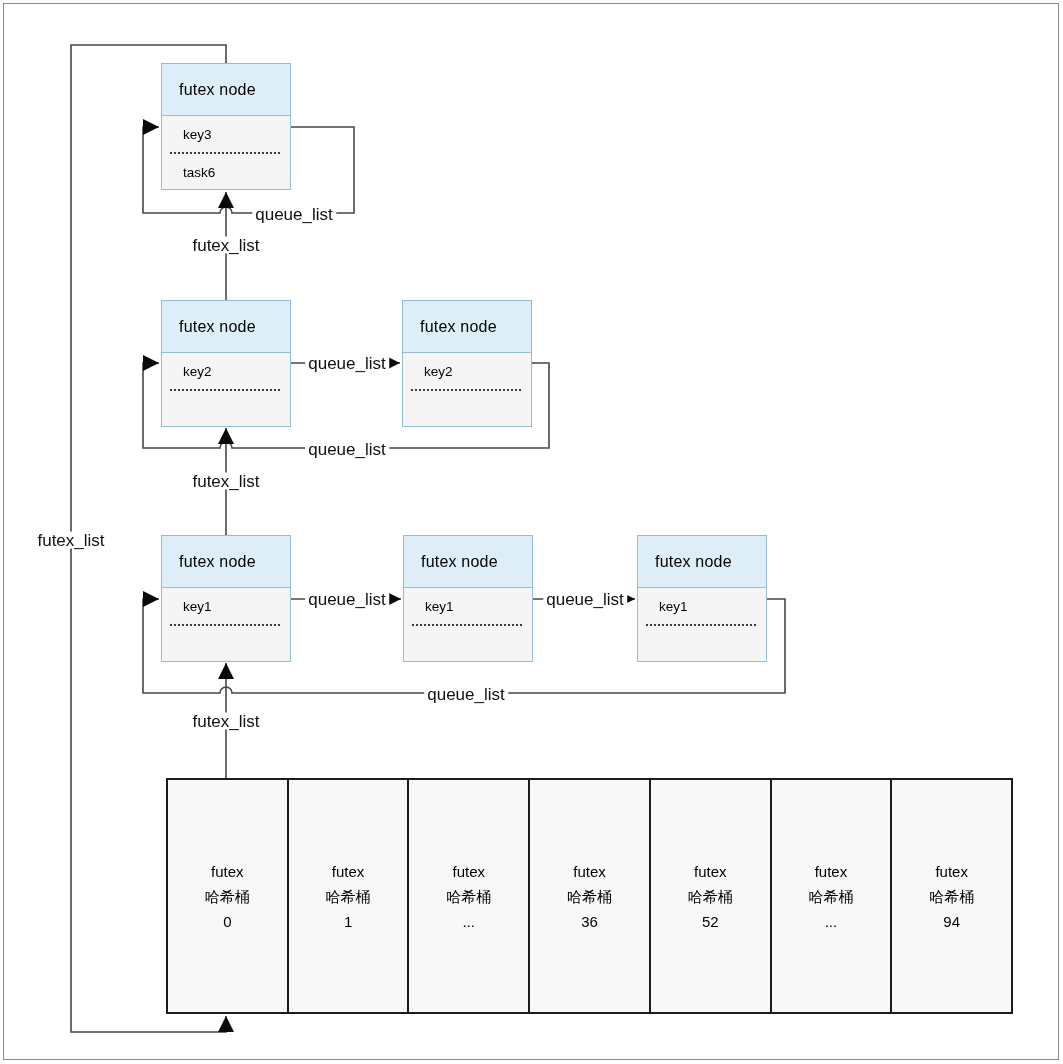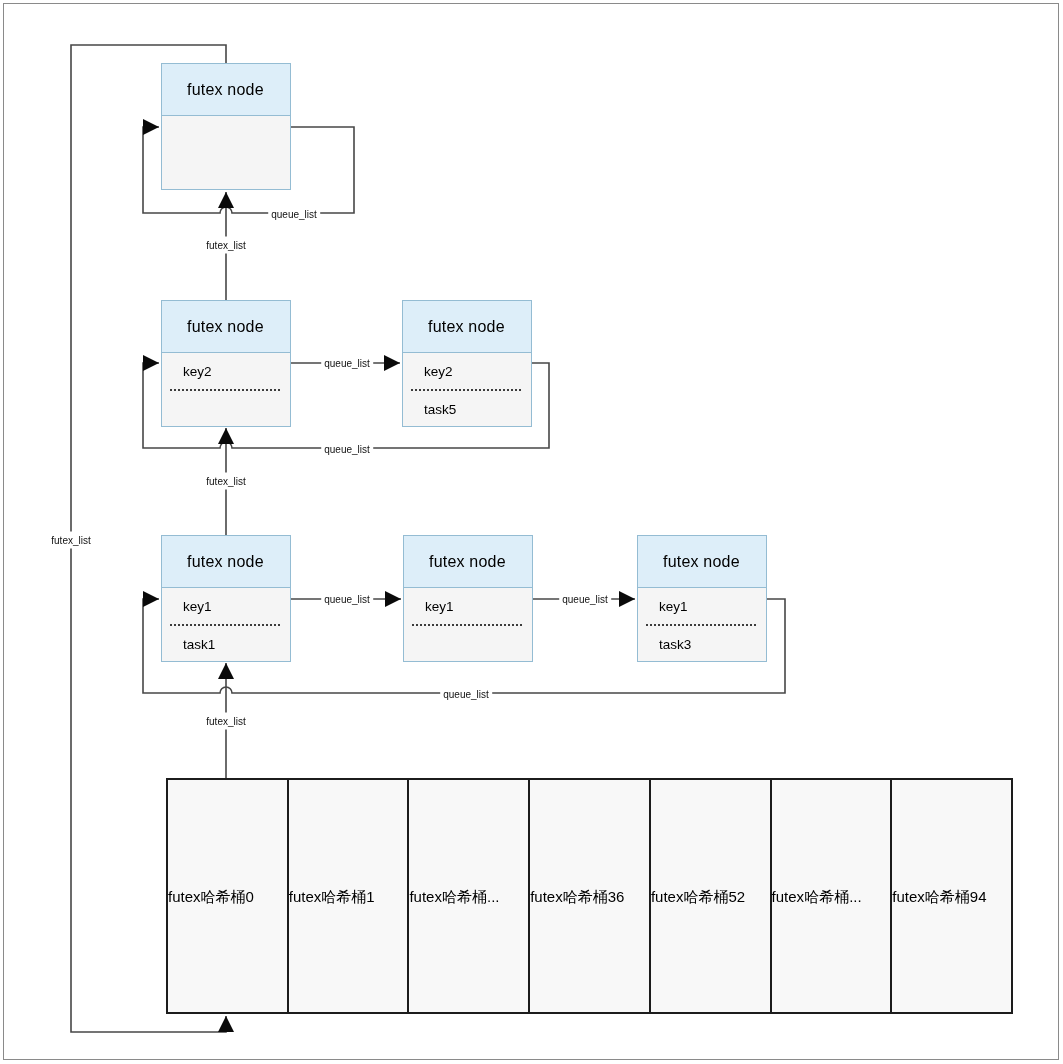--- a/index.html
+++ b/index.html
@@ -15,47 +15,47 @@
   svg.wires{position:absolute;left:0;top:0;}
 
   
   .node{
     position:absolute;width:130px;height:127px;box-sizing:border-box;
     border:1px solid #94bcd3;background:#f5f5f5;
   }
   .node-header{
     height:52px;box-sizing:border-box;background:#ddeef9;
     border-bottom:1px solid #94bcd3;display:flex;align-items:center;
-    padding-left:25px;font-size:16px;letter-spacing:.2px;
+    padding-left:17px;font-size:16px;letter-spacing:.2px;
   }
   .node-body{position:absolute;left:0;right:0;top:52px;bottom:0;}
   .node-row{
     height:36px;display:flex;align-items:center;padding-left:21px;
     font-size:13.5px;
   }
   .node-divider{
     border-top:2px dotted #3c3c3c;margin:0 10px 0 8px;height:0;
   }
 
   
   .edge-label{
     position:absolute;transform:translate(-50%,-50%);
-    background:#ffffff;padding:0 3px;font-size:10px;color:#111;
+    background:#ffffff;padding:0 3px;font-size:17px;color:#111;
     white-space:nowrap;line-height:17px;
   }
 
   
   .bucket-row{
     position:absolute;left:166px;top:778px;width:847px;height:236px;
     box-sizing:border-box;border:2px solid #1c1c1c;background:#f8f8f8;
     display:flex;
   }
   .bucket-cell{
     flex:1 1 0;box-sizing:border-box;border-right:2px solid #1c1c1c;
-    display:flex;flex-direction:row;align-items:center;
+    display:flex;flex-direction:column;align-items:center;justify-content:center;
     text-align:center;font-size:15px;line-height:25px;
   }
   .bucket-cell:last-child{border-right:none;}
 </style>
 </head>
 <body>
 
 <svg class="wires" width="1063" height="1064" viewBox="0 0 1063 1064">
   <defs>
     <marker id="arr" viewBox="0 0 10 10" refX="10" refY="5" markerWidth="10" markerHeight="10" orient="auto-start-reverse">
@@ -80,62 +80,64 @@
     <path d="M226,300 V192" marker-end="url(#arr)"></path>
     <path d="M226,535 V428" marker-end="url(#arr)"></path>
     <path d="M226,778 V663" marker-end="url(#arr)"></path>
   </g>
 </svg>
 
 <div class="canvas-border"></div>
 
 <div class="node" style="left:161px;top:63px">
   <div class="node-header">futex node</div>
+  <div class="node-body">
+    <div class="node-row">key3</div>
+    <div class="node-divider"></div>
+    <div class="node-row">task6</div>
+  </div>
 </div>
 
 <div class="node" style="left:161px;top:300px">
   <div class="node-header">futex node</div>
   <div class="node-body">
     <div class="node-row">key2</div>
     <div class="node-divider"></div>
   </div>
 </div>
 
 <div class="node" style="left:402px;top:300px">
   <div class="node-header">futex node</div>
   <div class="node-body">
     <div class="node-row">key2</div>
     <div class="node-divider"></div>
-    <div class="node-row">task5</div>
   </div>
 </div>
 
 <div class="node" style="left:161px;top:535px">
   <div class="node-header">futex node</div>
   <div class="node-body">
     <div class="node-row">key1</div>
     <div class="node-divider"></div>
-    <div class="node-row">task1</div>
   </div>
 </div>
 
 <div class="node" style="left:403px;top:535px">
   <div class="node-header">futex node</div>
   <div class="node-body">
     <div class="node-row">key1</div>
     <div class="node-divider"></div>
   </div>
 </div>
 
 <div class="node" style="left:637px;top:535px">
   <div class="node-header">futex node</div>
   <div class="node-body">
     <div class="node-row">key1</div>
     <div class="node-divider"></div>
-    <div class="node-row">task3</div>
   </div>
 </div>
 
 <div class="edge-label" style="left:294px;top:214px">queue_list</div>
 <div class="edge-label" style="left:347px;top:363px">queue_list</div>
 <div class="edge-label" style="left:347px;top:449px">queue_list</div>
 <div class="edge-label" style="left:347px;top:599px">queue_list</div>
 <div class="edge-label" style="left:585px;top:599px">queue_list</div>
 <div class="edge-label" style="left:466px;top:694px">queue_list</div>
 

